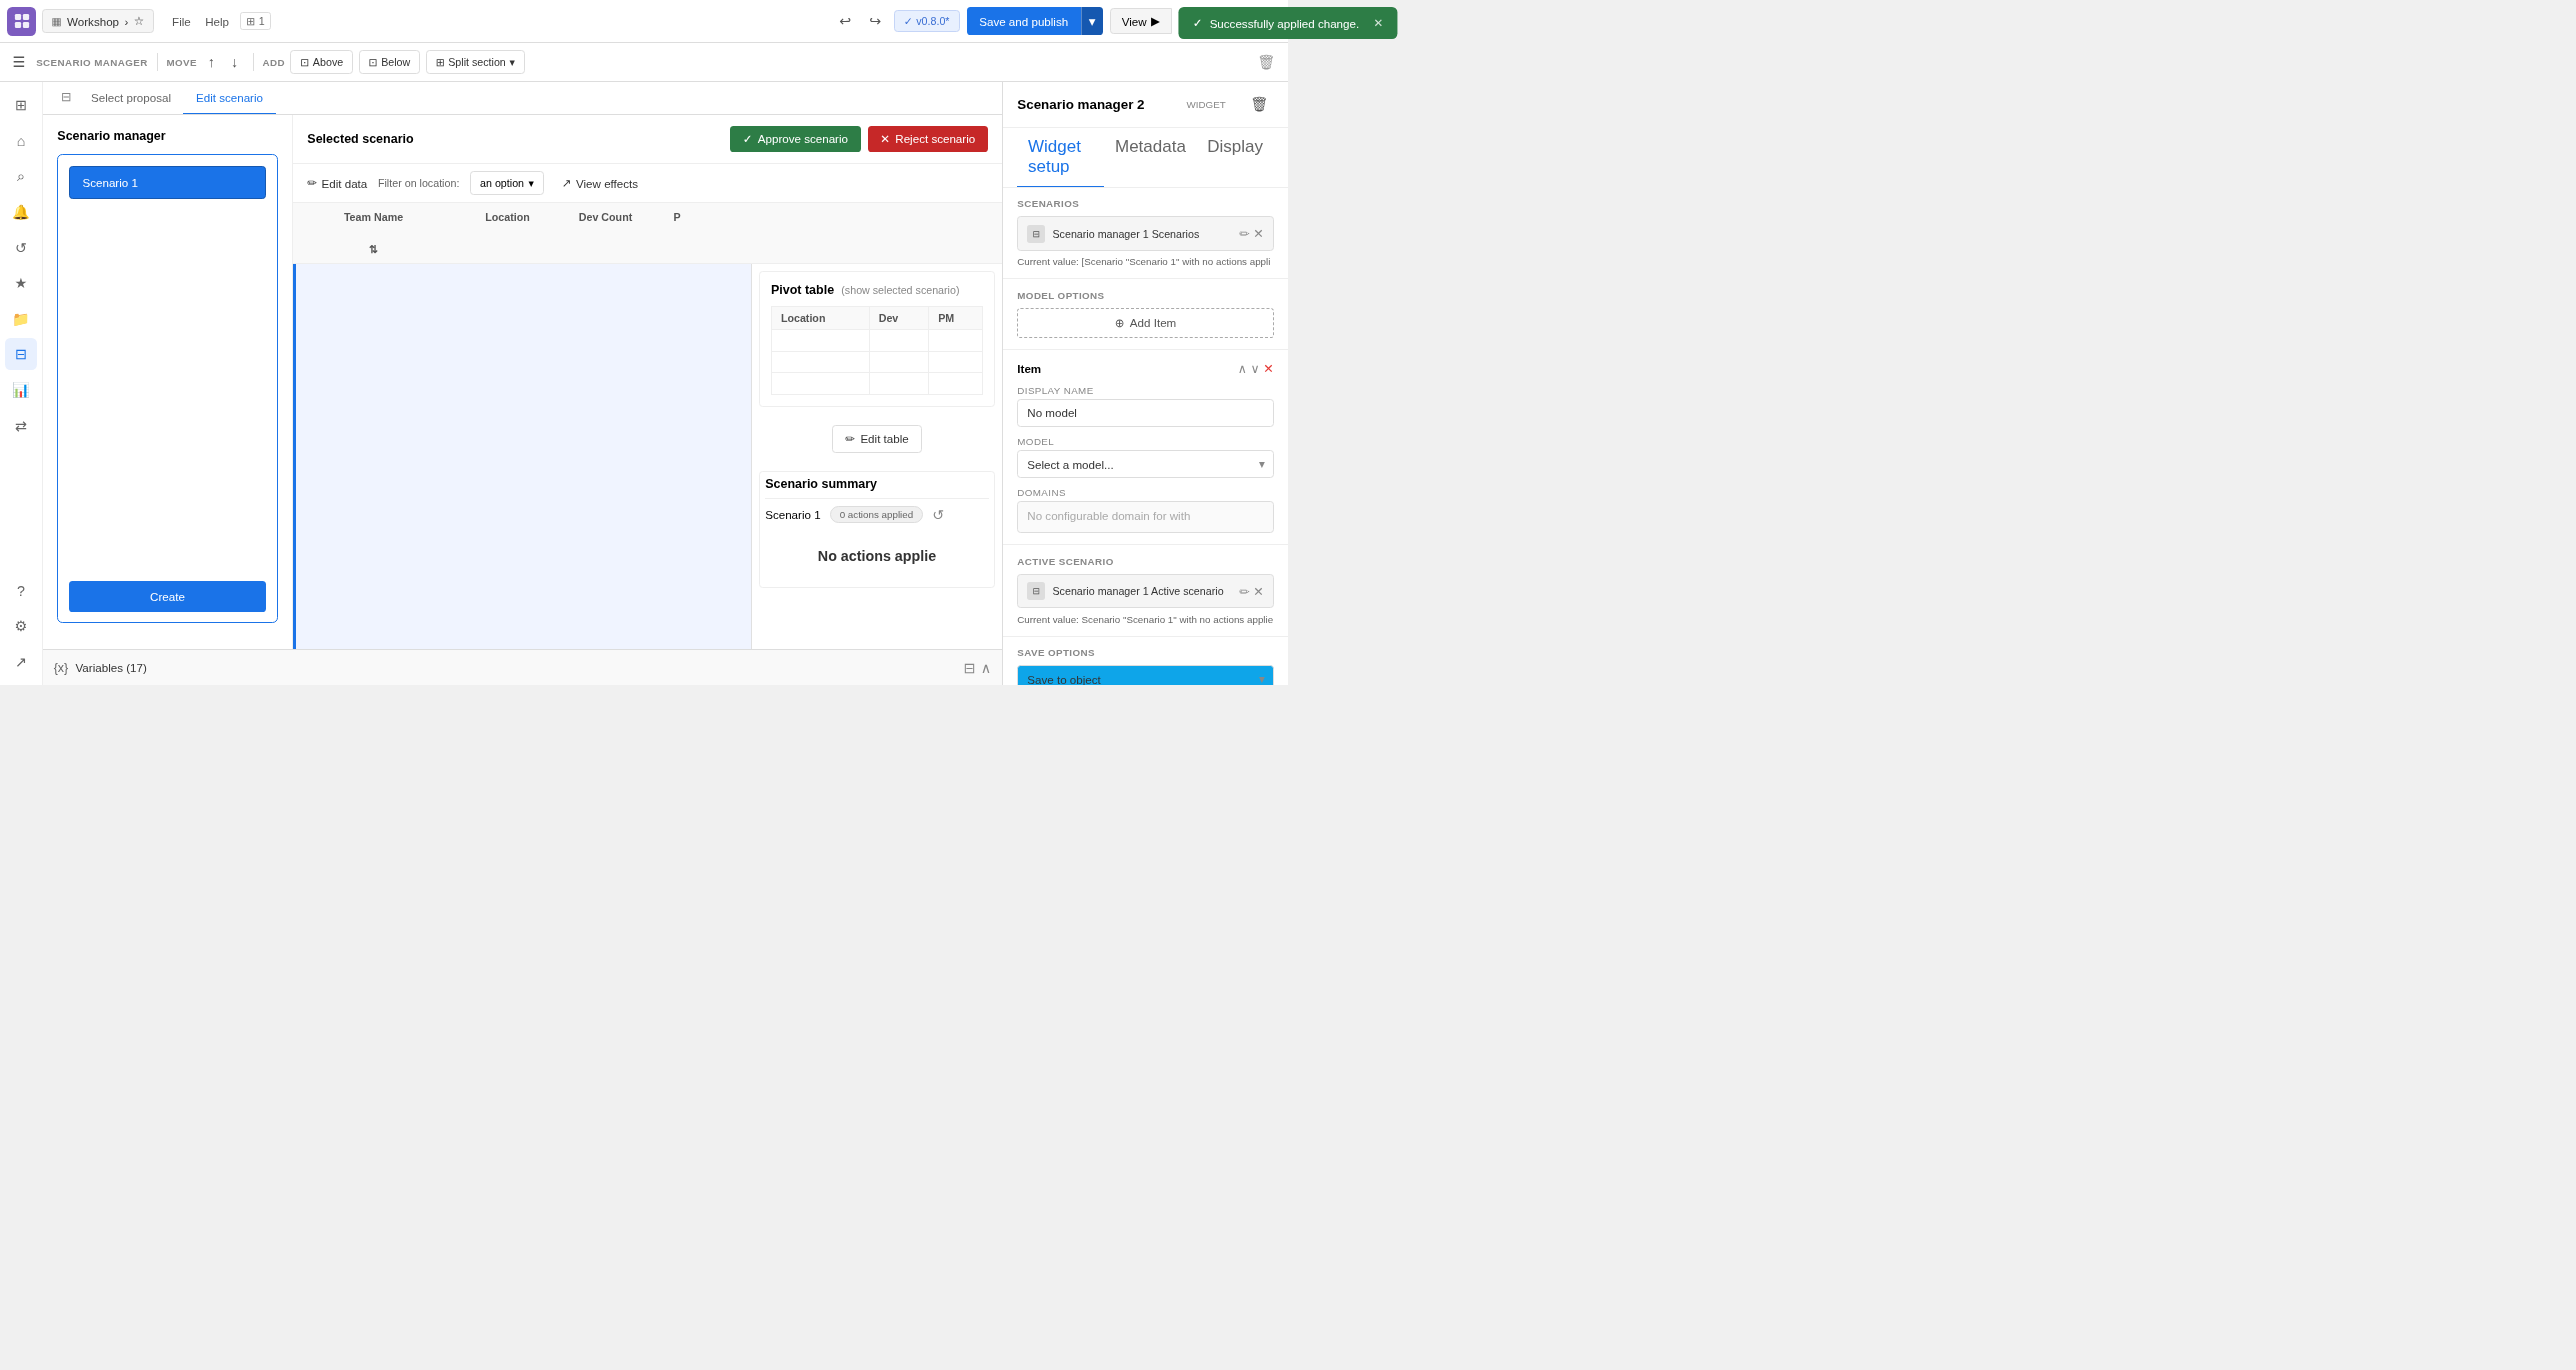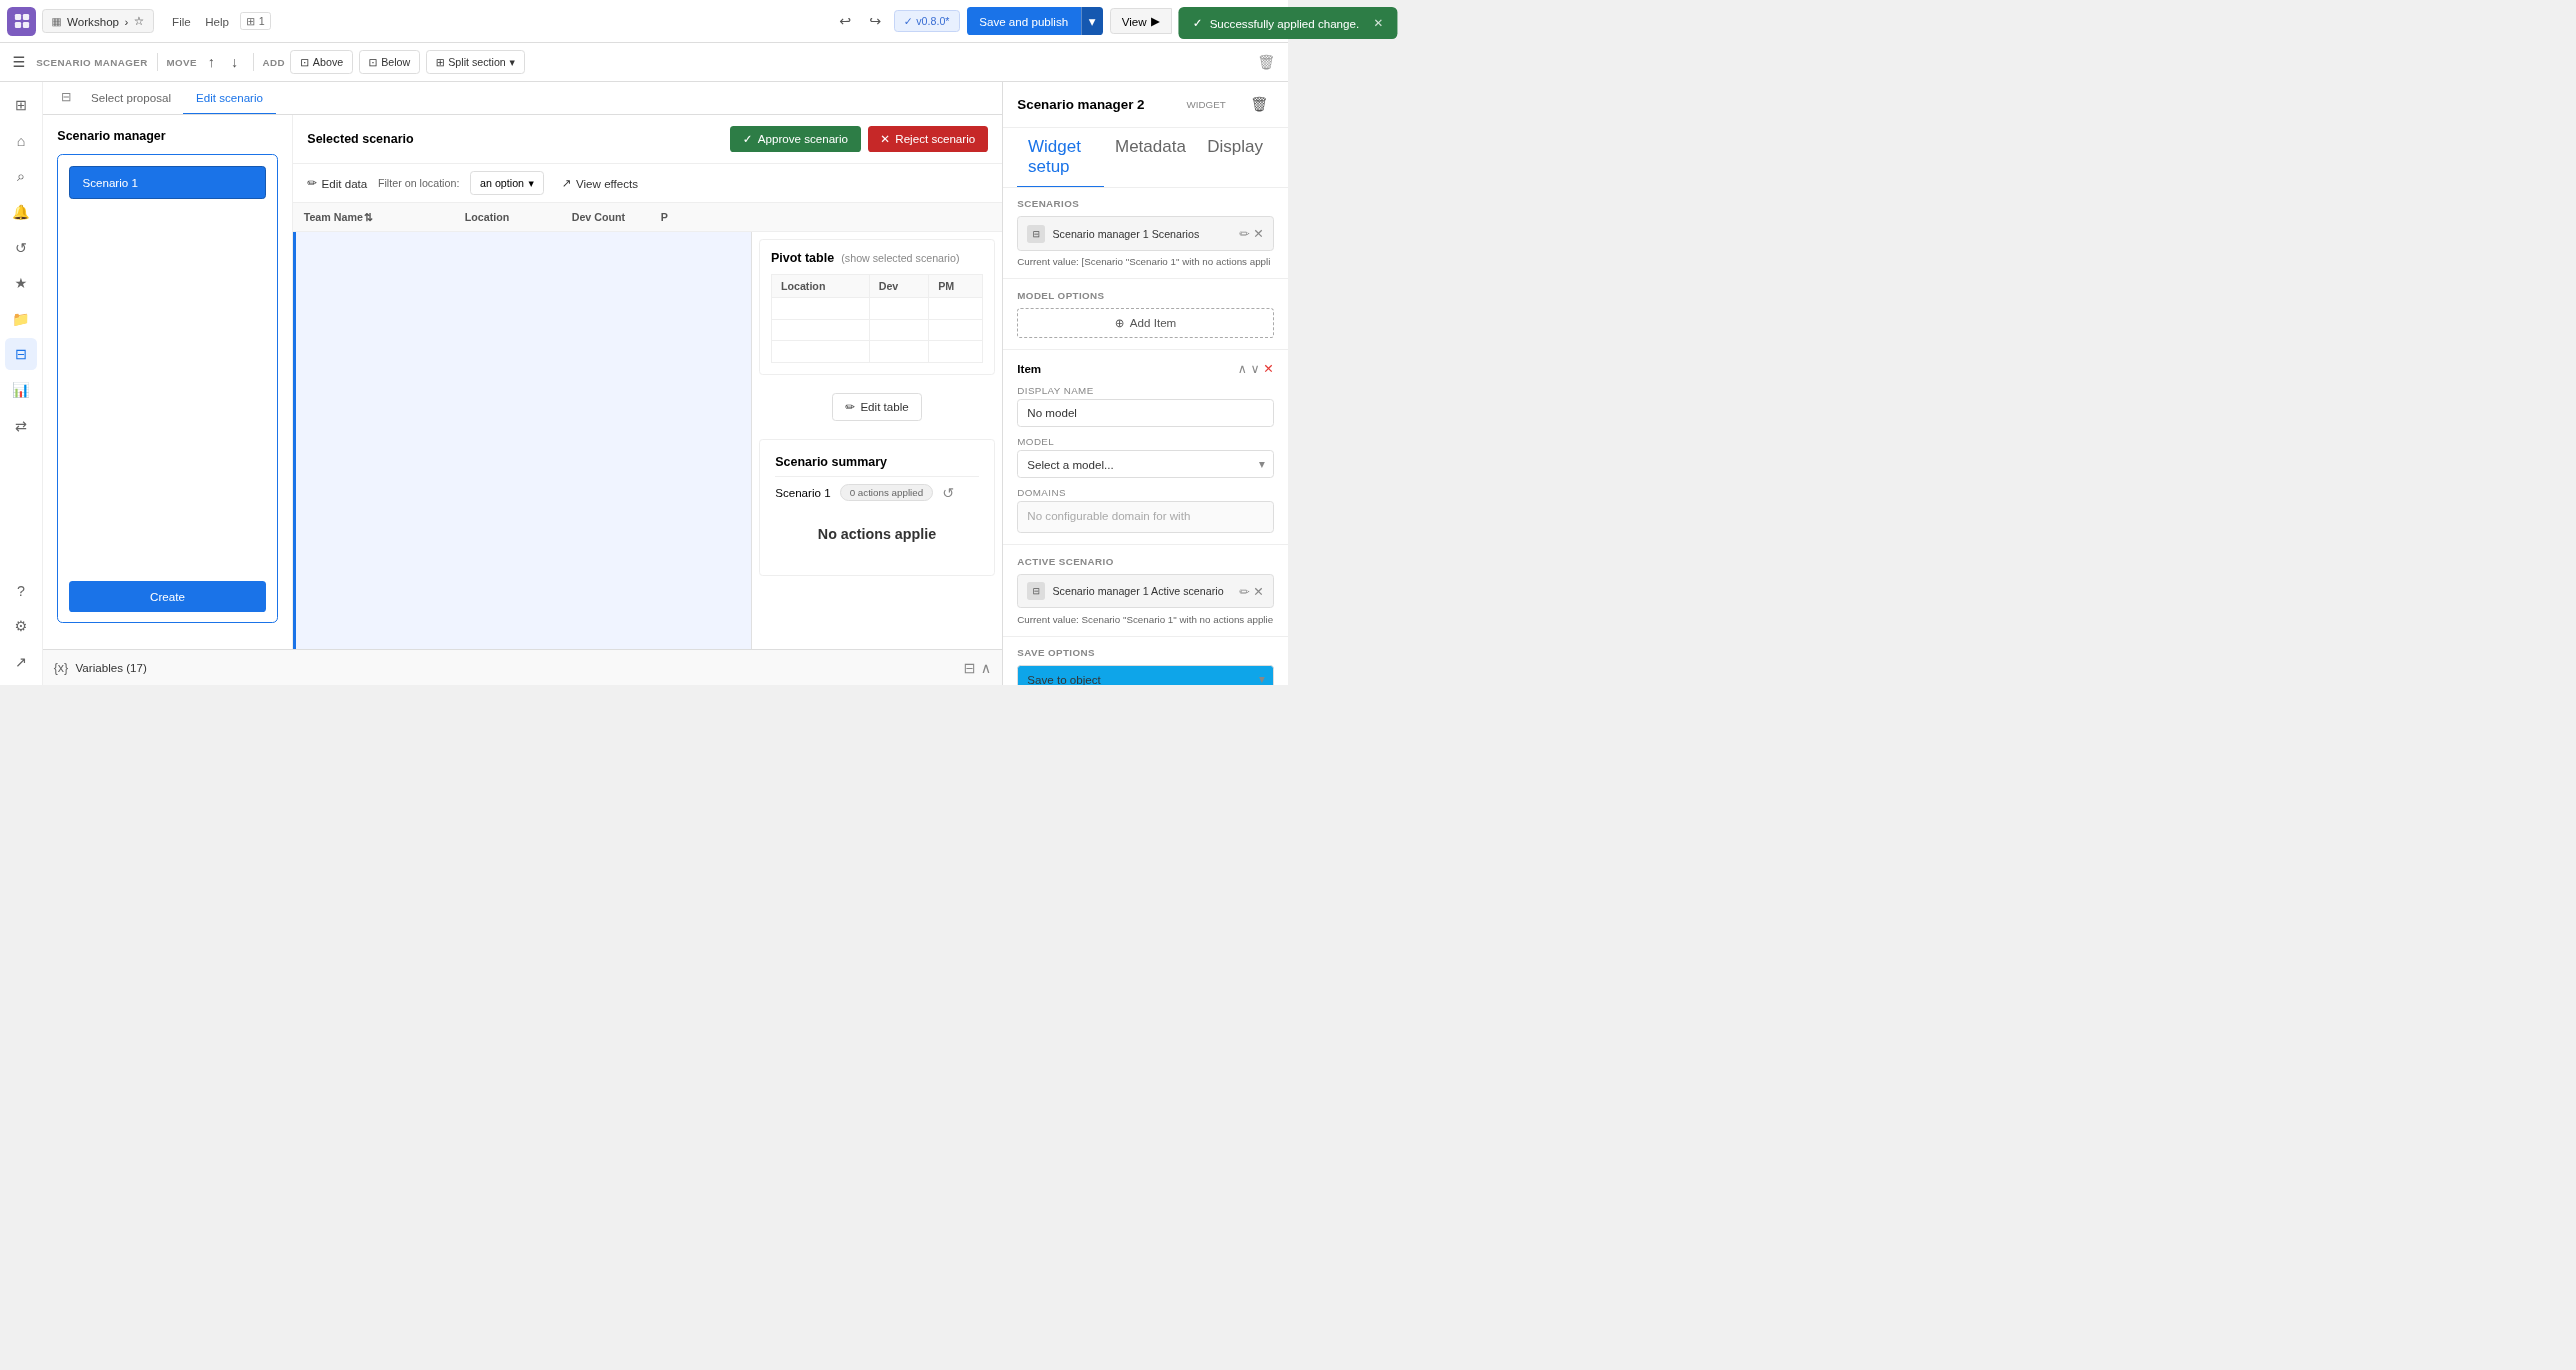--- a/index.html
+++ b/index.html
@@ -57,21 +57,21 @@
     .approve-btn { background: #2d7d46; color: white; border: none; border-radius: 3.6px; padding: 6.3px 12.5px; font-size: 11.6px; cursor: pointer; display: flex; align-items: center; gap: 5.4px; }
     .reject-btn { background: #c62828; color: white; border: none; border-radius: 3.6px; padding: 6.3px 12.5px; font-size: 11.6px; cursor: pointer; display: flex; align-items: center; gap: 5.4px; }
 
     .data-toolbar { display: flex; align-items: center; gap: 10.7px; padding: 7.2px 14.3px; border-bottom: 0.9px solid #eee; }
     .edit-data-btn { display: flex; align-items: center; gap: 4.5px; font-size: 11.6px; color: #333; cursor: pointer; }
     .filter-label { font-size: 10.7px; color: #666; }
     .select-option { display: flex; align-items: center; gap: 4.5px; border: 0.9px solid #ddd; border-radius: 3.6px; padding: 4.5px 9px; font-size: 10.7px; cursor: pointer; }
     .view-effects-btn { display: flex; align-items: center; gap: 4.5px; font-size: 11.6px; color: #333; cursor: pointer; margin-left: 7.2px; }
 
     .table-header { display: grid; grid-template-columns: 161px 107px 89px 54px; background: #f9f9f9; border-bottom: 0.9px solid #eee; }
-    .th { padding: 7.2px 10.7px; font-size: 10.7px; font-weight: 600; color: #555; display: flex; align-items: center; gap: 1px; }
+    .th { padding: 7.2px 10.7px; font-size: 10.7px; font-weight: 600; color: #555; display: flex; align-items: center; gap: 20px; flex-direction: column; }
 
     
     .tabs { display: flex; border-bottom: 0.9px solid #ddd; padding: 0 10.7px; background: white; }
     .tab { padding: 9px 12.5px; font-size: 11.6px; color: #666; cursor: pointer; border-bottom: 1.8px solid transparent; }
     .tab.active { color: #1a73e8; border-bottom-color: #1a73e8; font-weight: 500; }
     .tab-icon-btn { padding: 7.2px; color: #888; cursor: pointer; font-size: 12.5px; }
 
     
     .right-panel { width: 286px; background: white; border-left: 0.9px solid #ddd; display: flex; flex-direction: column; overflow-y: auto; }
     .right-panel-header { padding: 10.7px 14.3px; border-bottom: 0.9px solid #eee; display: flex; align-items: center; justify-content: space-between; }
@@ -116,21 +116,21 @@
     
     .pivot-section { background: white; margin: 7.2px; border-radius: 3.6px; border: 0.9px solid #eee; padding: 10.7px; }
     .pivot-header { display: flex; align-items: baseline; gap: 7.2px; margin-bottom: 9px; }
     .pivot-title { font-size: 12.5px; font-weight: 600; }
     .pivot-subtitle { font-size: 10.7px; color: #888; }
     .pivot-table { width: 100%; border-collapse: collapse; }
     .pivot-table th, .pivot-table td { border: 0.9px solid #eee; padding: 5.4px 9px; font-size: 10.7px; text-align: left; }
     .pivot-table th { background: #f9f9f9; font-weight: 600; color: #555; }
     .pivot-table td { color: #444; height: 21.5px; }
 
-    .summary-section { background: white; margin: 7.2px; border-radius: 3.6px; border: 0.9px solid #eee; padding: 15px; }
+    .summary-section { background: white; margin: 7.2px; border-radius: 3.6px; border: 0.9px solid #eee; padding: 5px; }
     .summary-title { font-size: 12.5px; font-weight: 600; margin-bottom: 7.2px; }
     .summary-row { display: flex; align-items: center; gap: 9px; padding: 7.2px 0; border-top: 0.9px solid #eee; }
     .summary-scenario { font-size: 11.6px; font-weight: 500; }
     .summary-badge { background: #f0f0f0; border: 0.9px solid #ddd; border-radius: 10.7px; padding: 1.8px 9px; font-size: 9.8px; color: #666; }
     .summary-reset { color: #888; cursor: pointer; font-size: 14.3px; }
     .no-actions { font-size: 14.3px; font-weight: 600; color: #333; text-align: center; padding: 18px 0; }
 
     .edit-table-btn { display: flex; align-items: center; gap: 5.4px; background: white; border: 0.9px solid #ddd; border-radius: 3.6px; padding: 6.3px 12.5px; font-size: 11.6px; color: #333; cursor: pointer; margin: 7.2px auto; }
 
     

